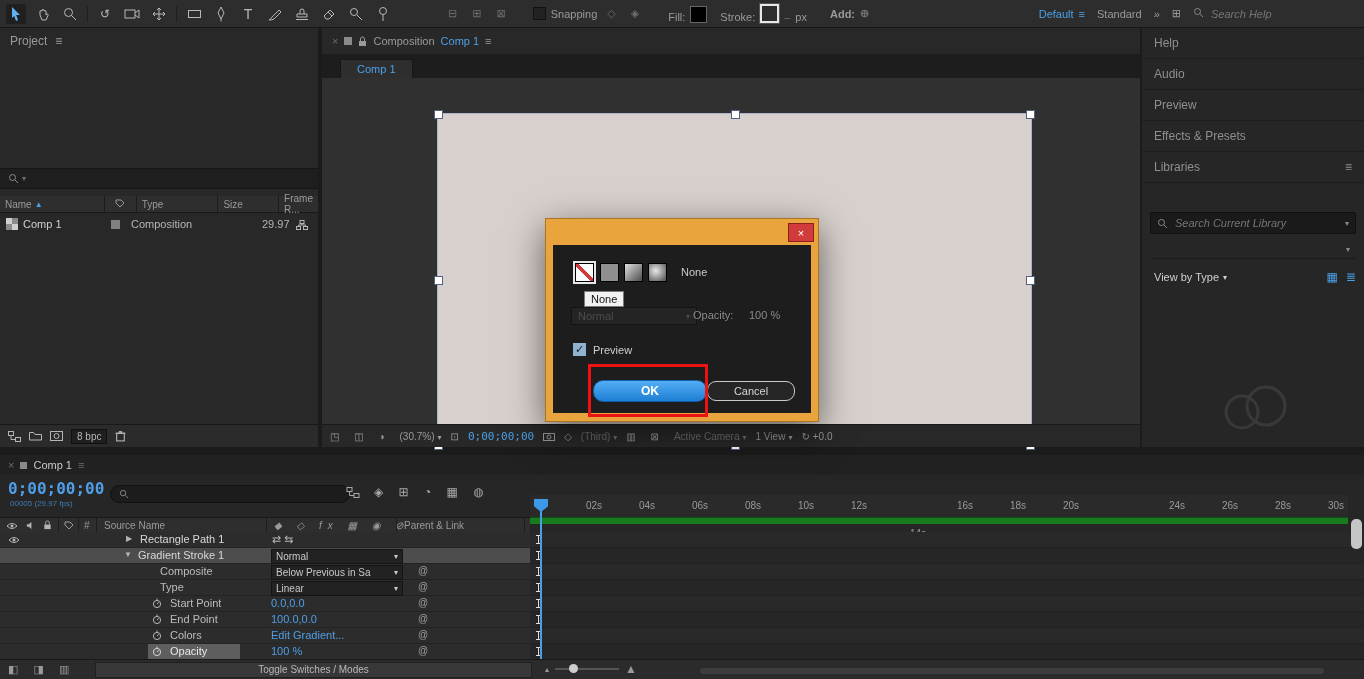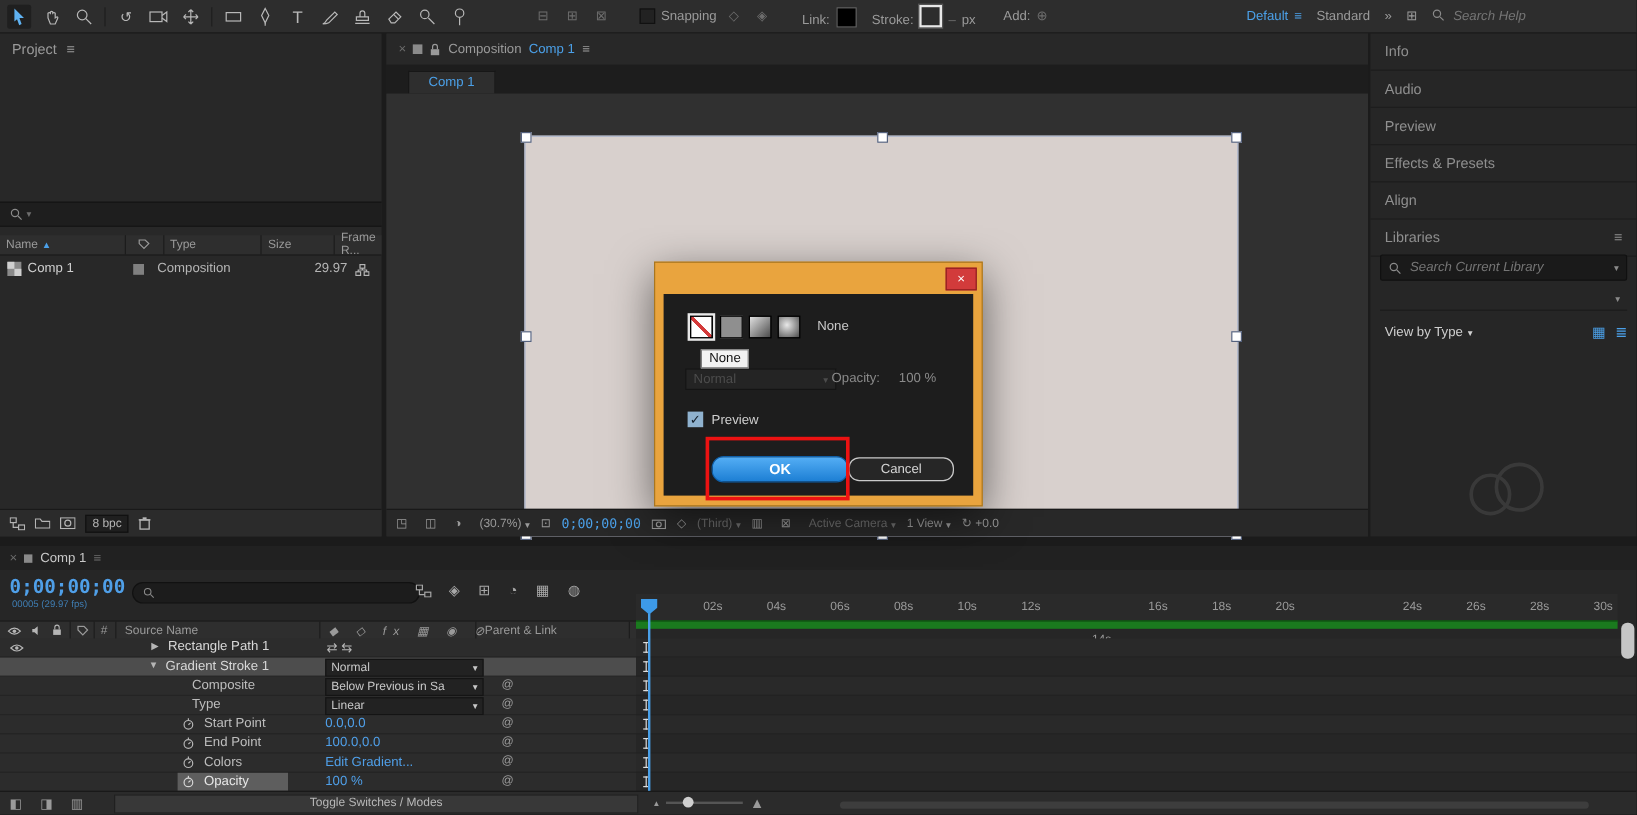--- a/index.html
+++ b/index.html
@@ -219,29 +219,29 @@
 
     <span class="iglyphs gray" style="margin-left:48px;">⊟ ⊞ ⊠</span>
 
     <span style="margin-left:14px;" class="flex">
       <span class="chk"></span>
       <span class="lbl" style="margin-left:5px;">Snapping</span>
       <span class="iglyphs gray" style="margin-left:10px;">◇ ◈</span>
     </span>
 
     <span class="flex" style="margin-left:16px;gap:5px;">
-      <span class="lbl">Link:</span>
+      <span class="lbl">Fill:</span>
       <span class="swatch"></span>
       <span class="lbl" style="margin-left:8px;">Stroke:</span>
       <span class="swatch stroke"></span>
       <span class="gray">–</span>
       <span class="lbl">px</span>
     </span>
 
-    <span class="flex" style="margin-left:16px;gap:5px;">
+    <span class="flex" style="margin-left:16px;gap:5px;font-weight:bold;">
       <span class="lbl">Add:</span>
       <span class="gray">⊕</span>
     </span>
 
     <span class="t-right">
       <span class="flex" style="gap:5px;">
         <span class="ws-active">Default</span>
         <span class="ws-active">≡</span>
       </span>
       <span class="lbl">Standard</span>
@@ -394,33 +394,30 @@
       </span>
       <span class="flex" style="gap:3px;">
         <span>↻</span>
         <span>+0.0</span>
       </span>
     </div>
   </div>
 
   <div class="panel p-side">
     <div class="side-item">
-        <span>Info</span>
+        <span>Help</span>
       </div>
     <div class="side-item">
         <span>Audio</span>
       </div>
     <div class="side-item">
         <span>Preview</span>
       </div>
     <div class="side-item">
         <span>Effects &amp; Presets</span>
-      </div>
-    <div class="side-item">
-        <span>Align</span>
       </div>
     <div class="side-item">
       <span>Libraries</span>
       <span>≡</span>
     </div>
     <div class="lib-search">
       <span class="ic">
         <svg width="11" height="11" viewBox="0 0 11 11">
             <circle cx="4.5" cy="4.5" r="3" fill="none" stroke="#8a8a8a"></circle>
             <line x1="7" y1="7" x2="10" y2="10" stroke="#8a8a8a"></line>

